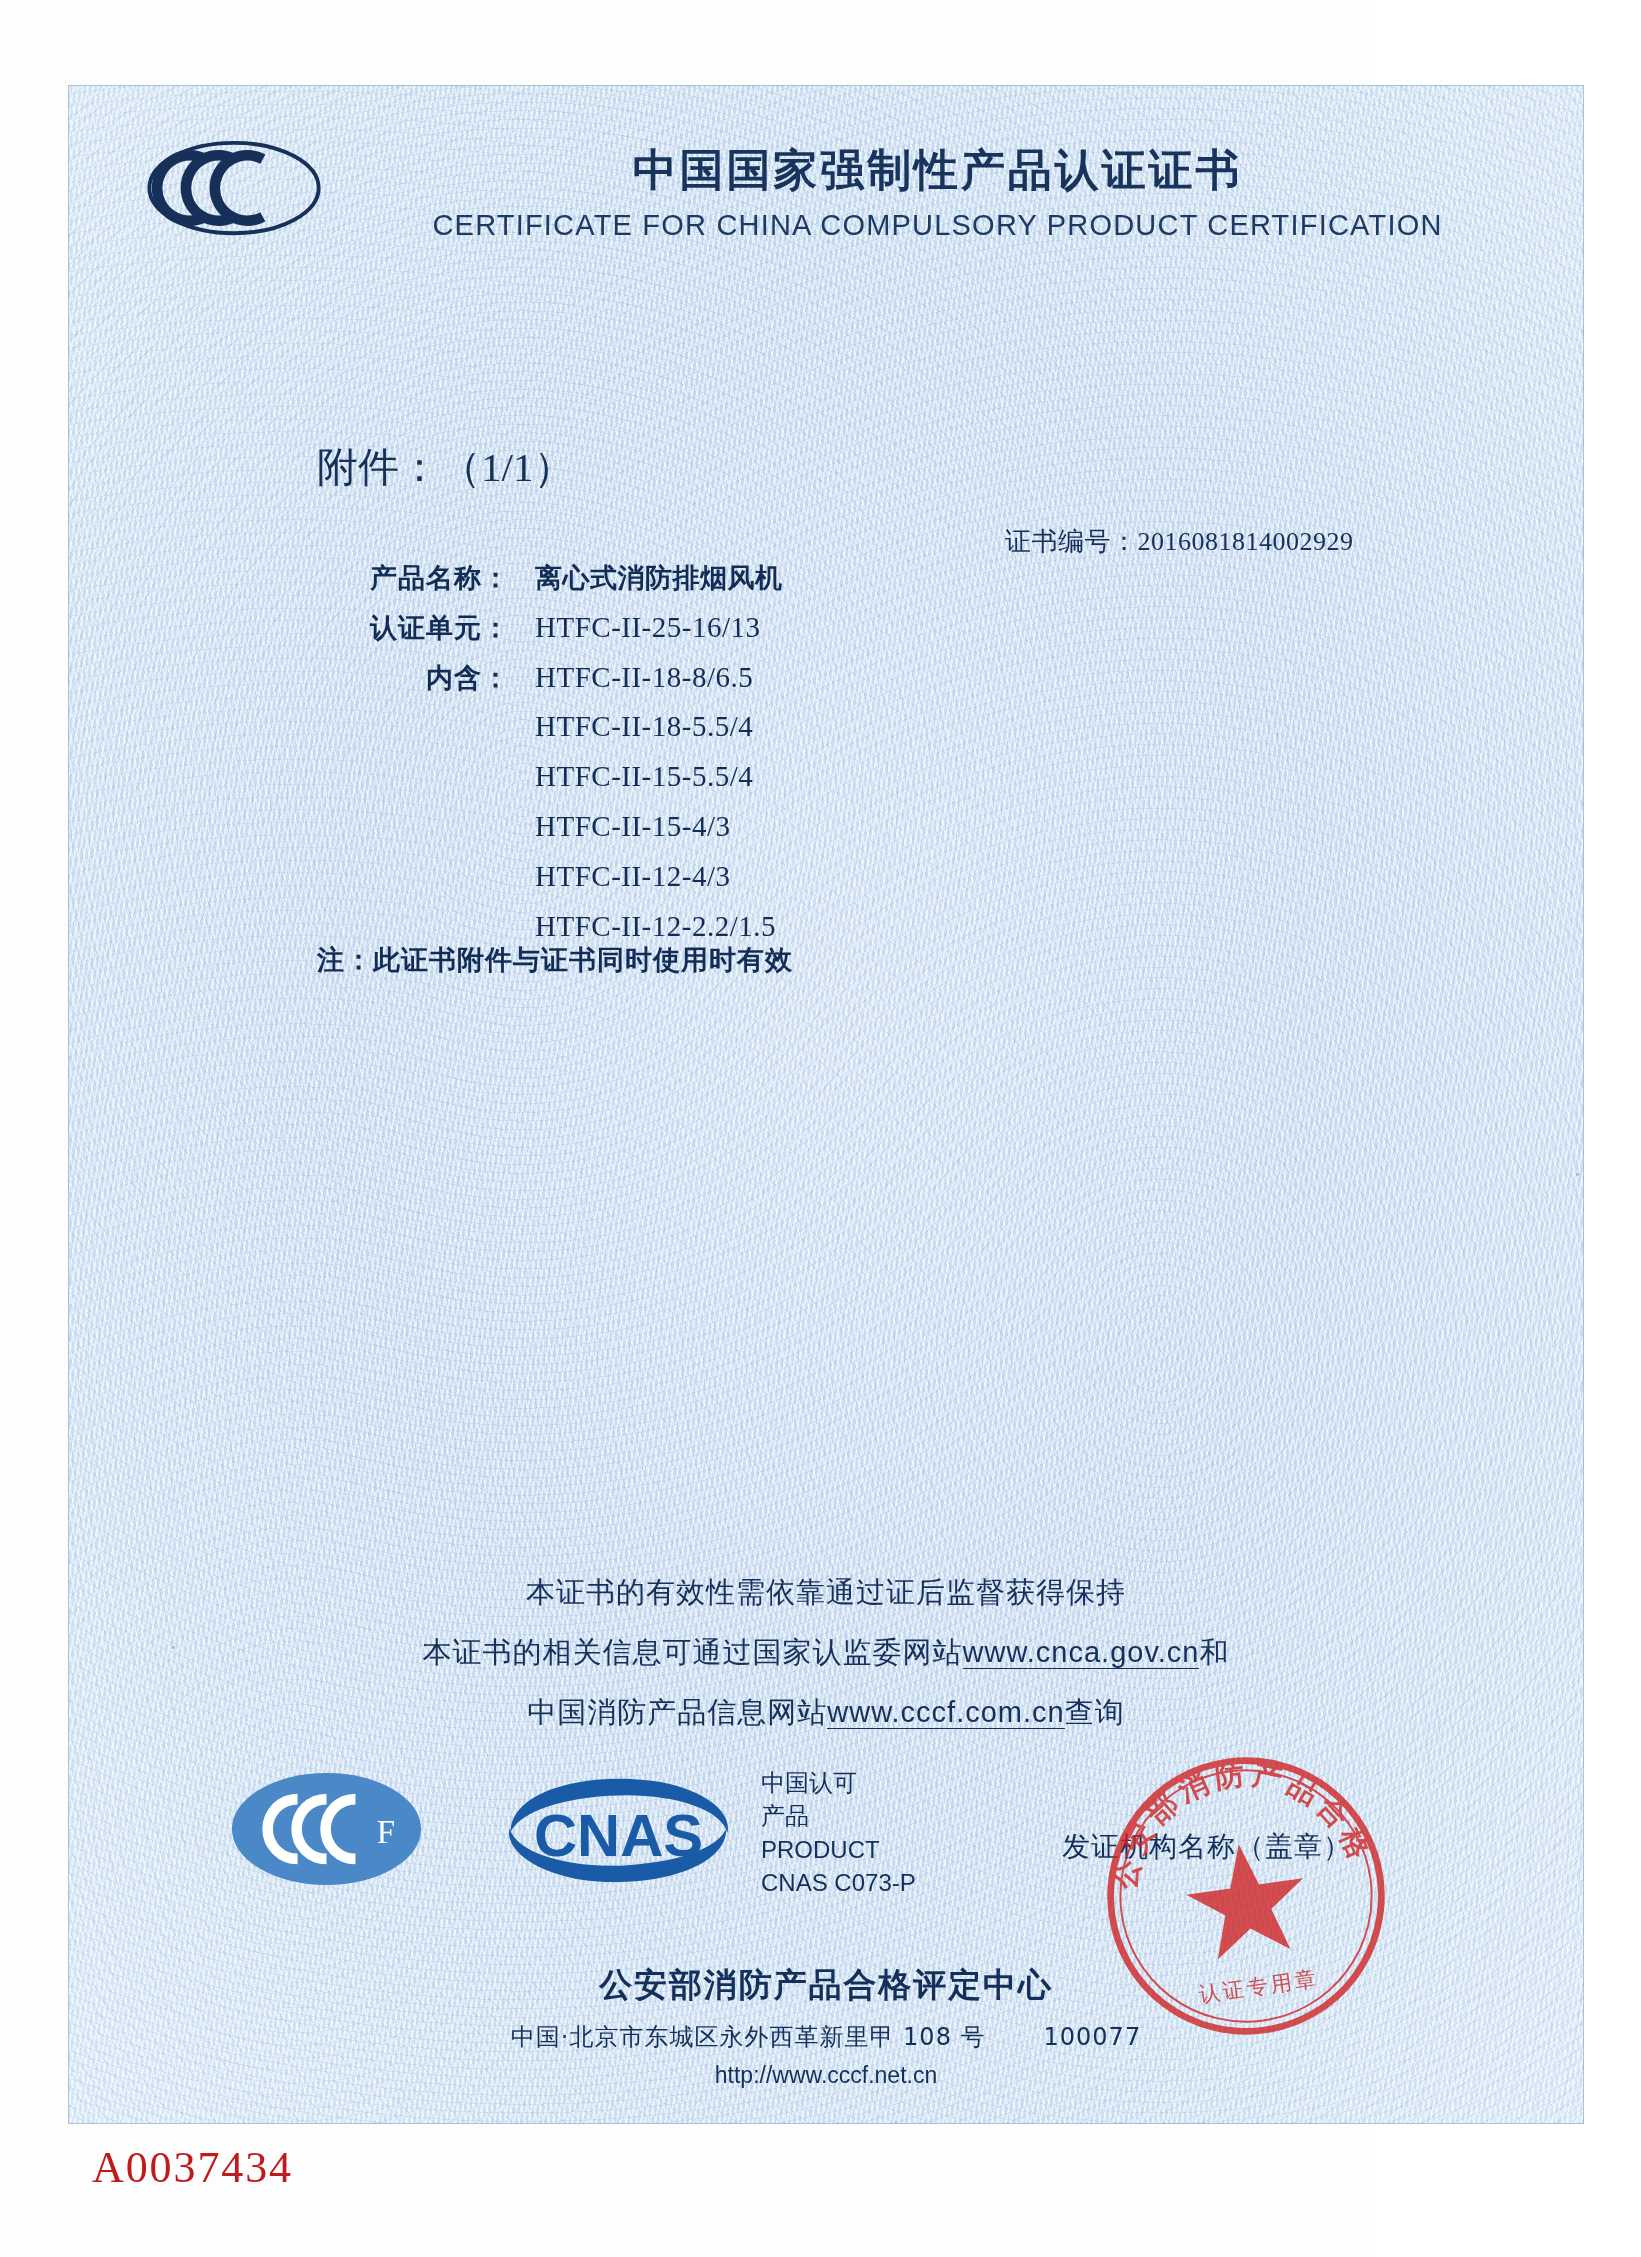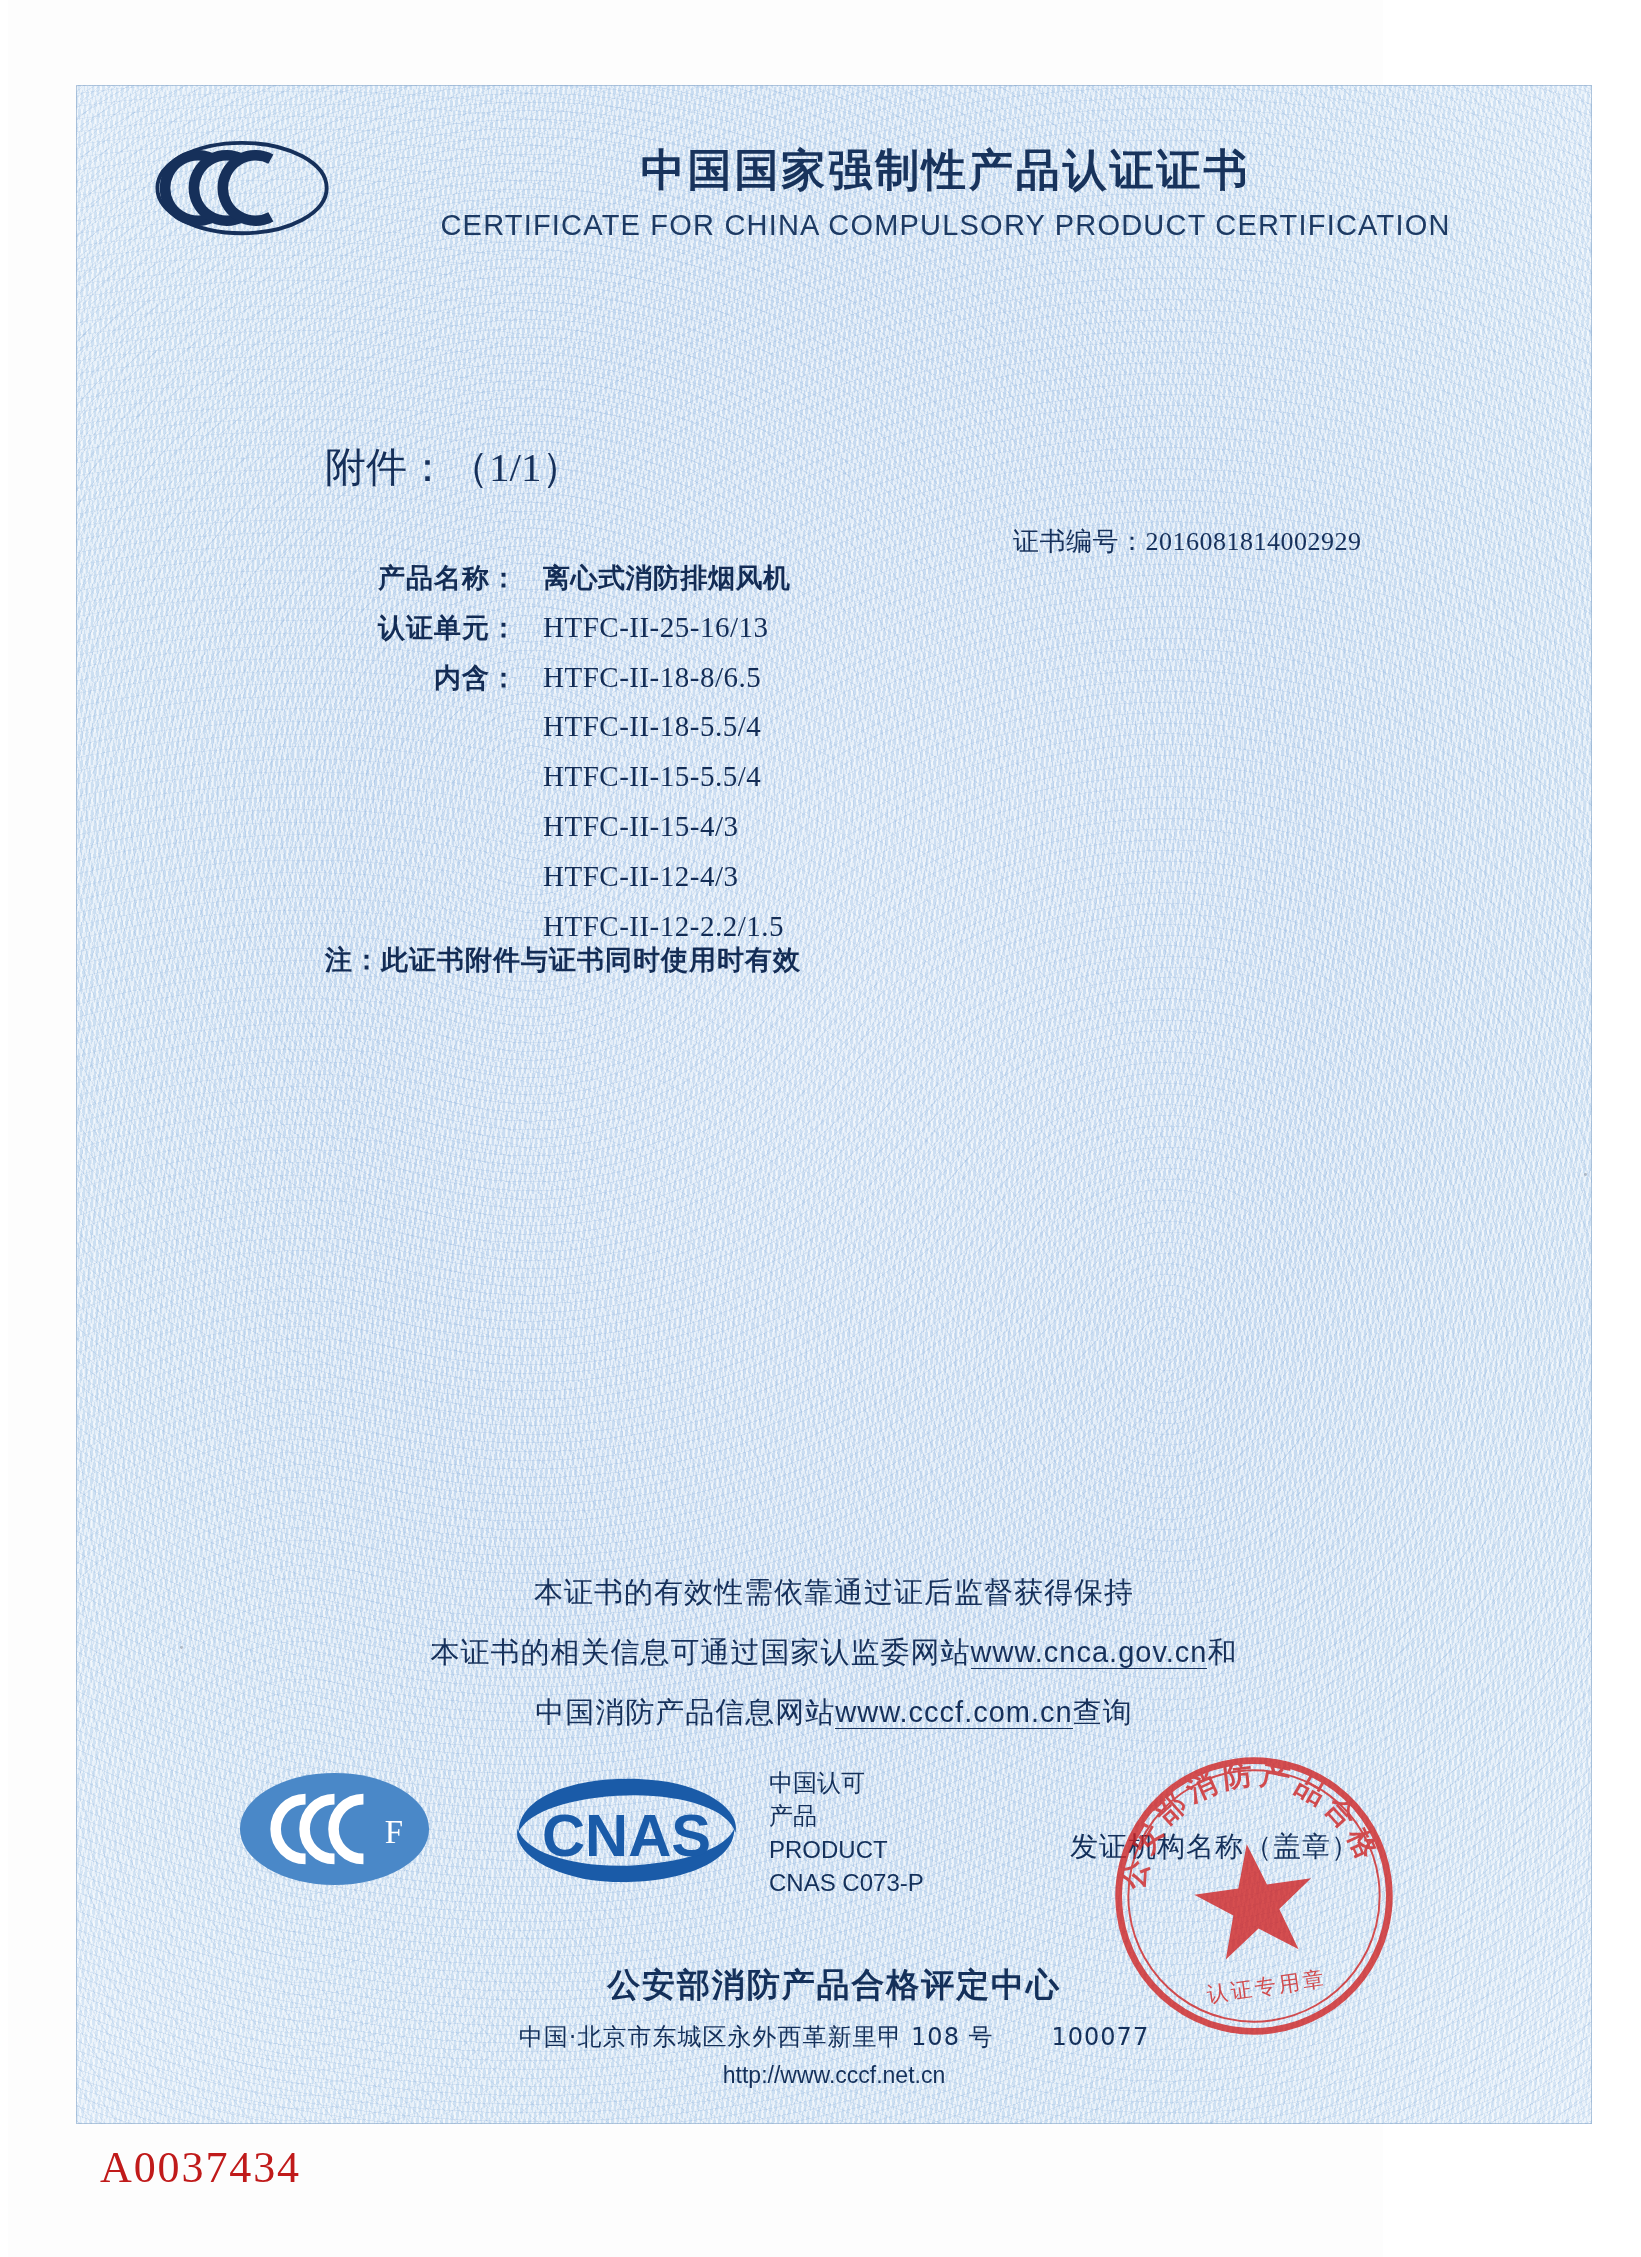--- a/index.html
+++ b/index.html
@@ -11,21 +11,21 @@
     width: 1641px;
     height: 2257px;
     font-family: "Liberation Serif", serif;
     position: relative;
     overflow: hidden;
   }
 
   
   .page {
     position: absolute;
-    left: 8px; top: 0;
+    left: 0; top: 0;
     width: 1375px;
     height: 2257px;
     background: #fdfdfd;
   }
 
   .cert {
     position: absolute;
     left: 68px;
     top: 85px;
     width: 1516px;

